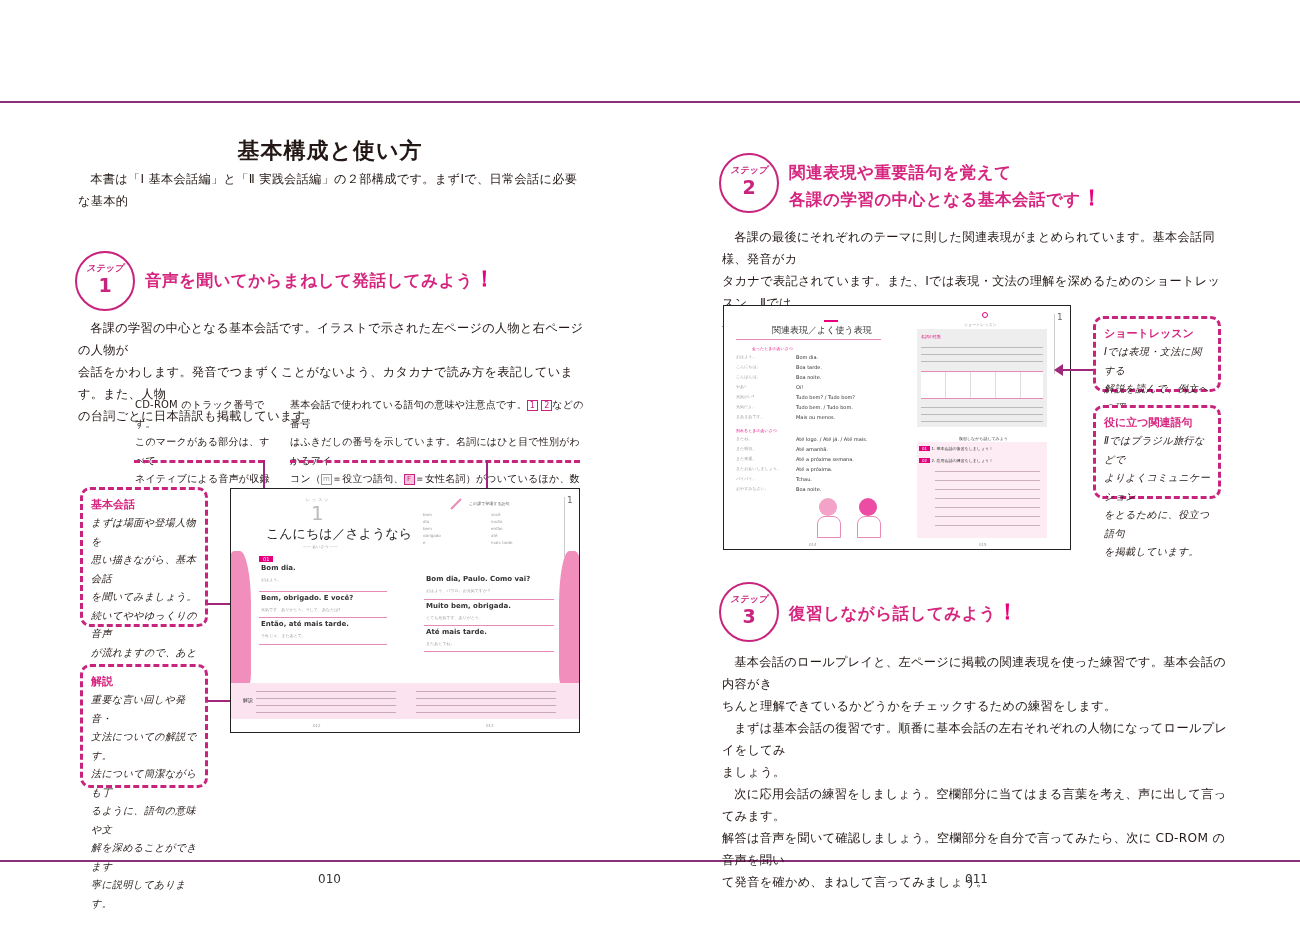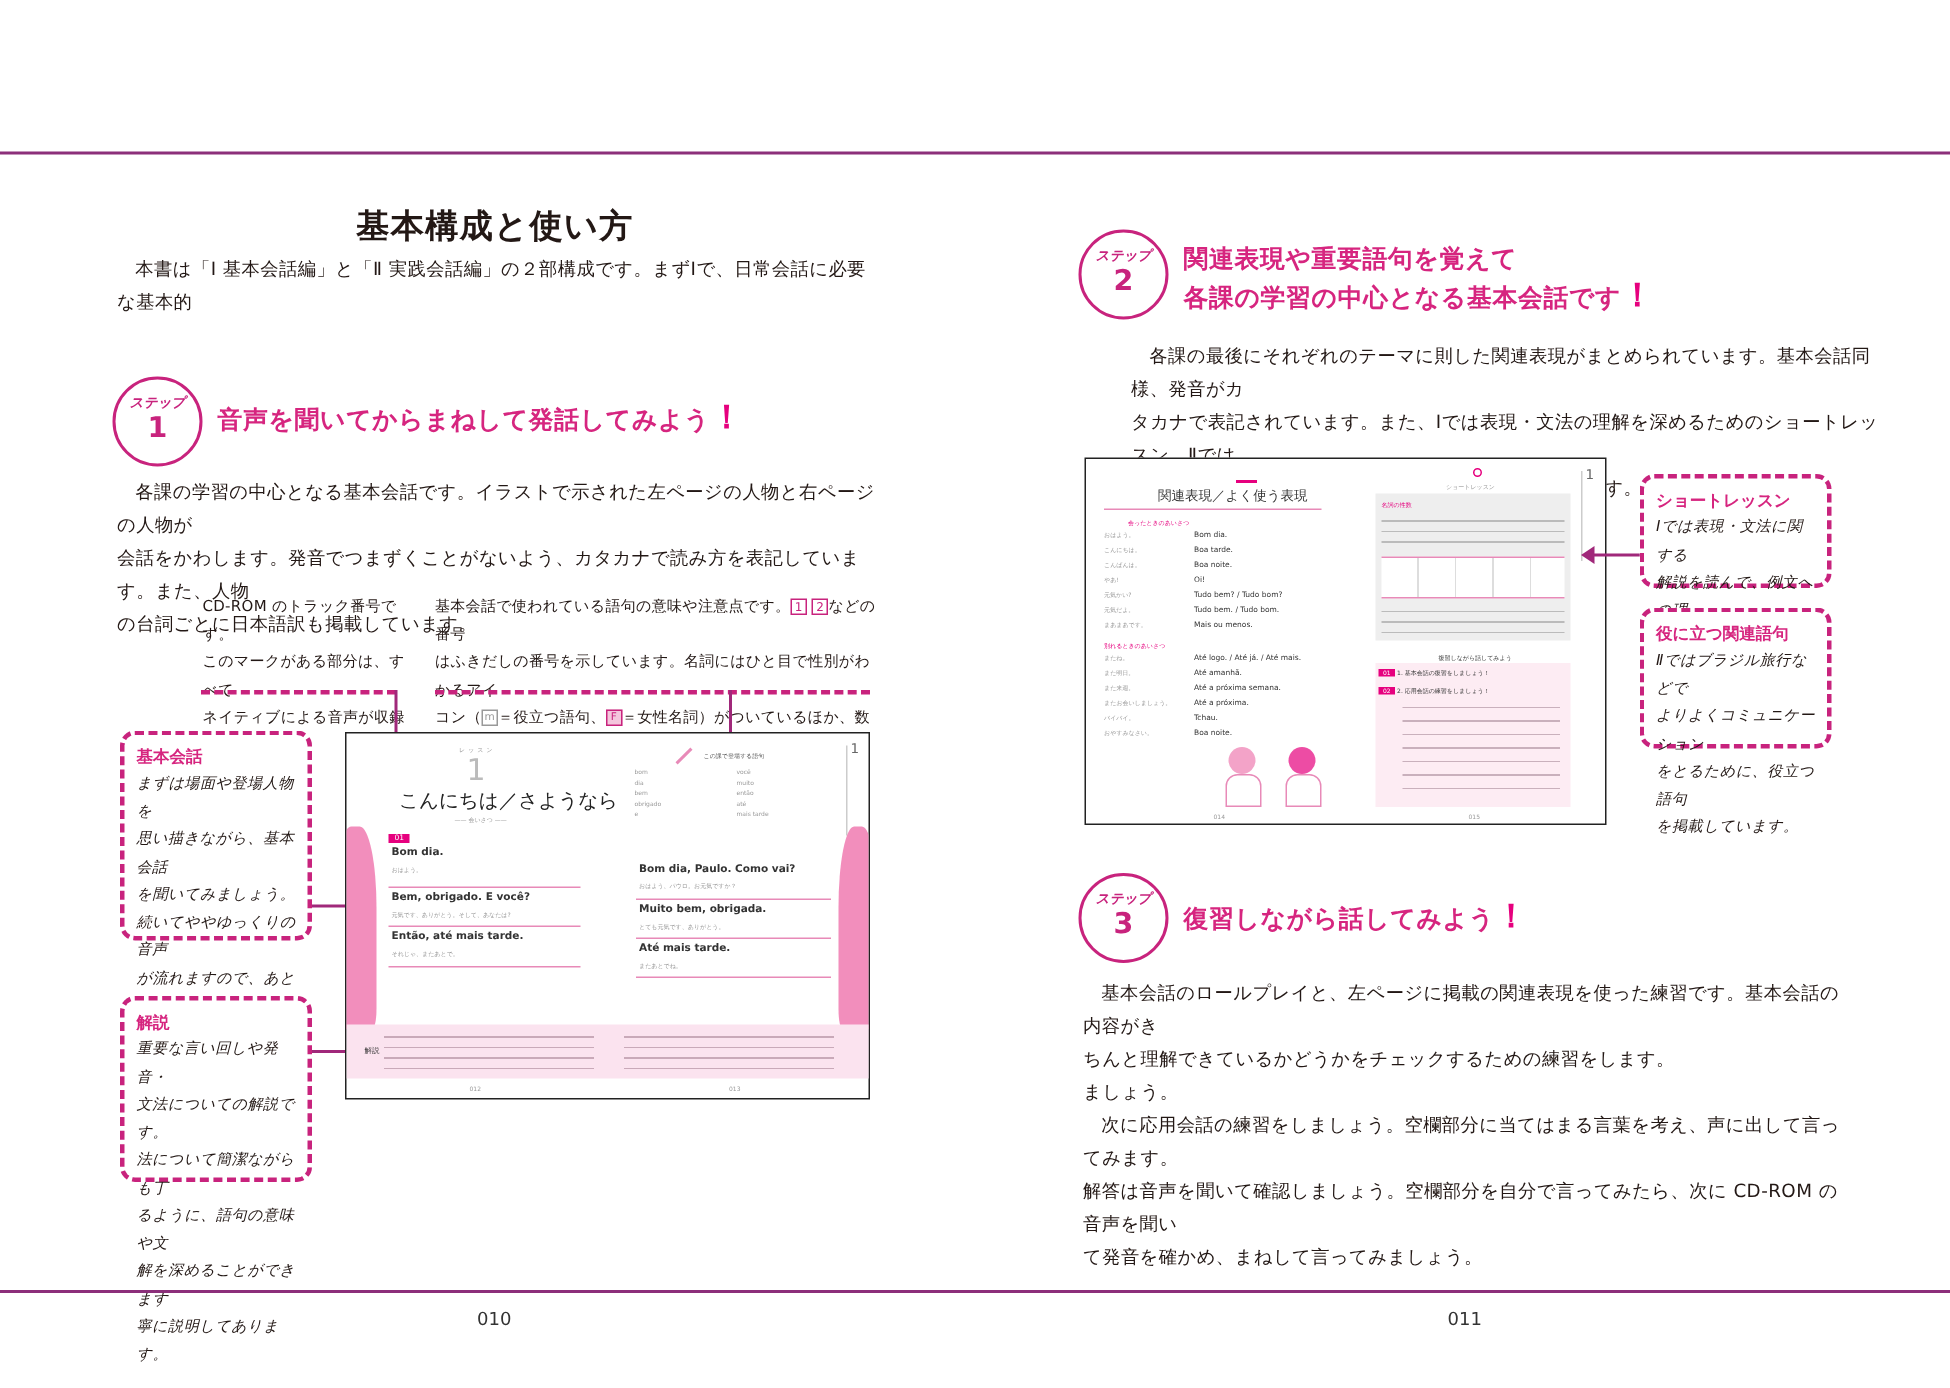--- a/index.html
+++ b/index.html
@@ -192,21 +192,21 @@
 <div class="abs page-num" style="left:318px; top:872px;">010</div>
 
 <div class="abs step-circle" style="left:719px; top:153px;">
   <span class="lbl">ステップ</span>
   <span class="num">2</span>
 </div>
 <div class="abs step-heading" style="left:789px; top:160px;">
   <div>関連表現や重要語句を覚えて</div>
   <div><span>各課の学習の中心となる基本会話です</span><span class="excl">！</span></div>
 </div>
-<div class="abs" style="left:722px; top:226px; width:510px; font-size:12.2px; line-height:22px; letter-spacing:0.3px;margin-left:32px;">
+<div class="abs" style="left:722px; top:226px; width:510px; font-size:12.2px; line-height:22px; letter-spacing:0.3px;">
   <div style="text-indent:1em;">各課の最後にそれぞれのテーマに則した関連表現がまとめられています。基本会話同様、発音がカ</div>
   <div>タカナで表記されています。また、Ⅰでは表現・文法の理解を深めるためのショートレッスン、Ⅱでは</div>
   <div>各場面での会話に使える役に立つ関連語句が載っています。</div>
 </div>
 
 <div class="thumb" style="left:723px; top:305px; width:348px; height:245px;">
   <div class="abs" style="left:100px; top:8px; width:14px; height:8px; border-bottom:2px solid #e6007e;"></div>
   <div class="abs" style="left:48px; top:18px; font-size:9px; color:#333;">関連表現／よく使う表現</div>
   <div class="abs" style="left:12px; top:33px; width:145px; height:1px; background:#e88ab8;"></div>
   <div class="abs tiny-pink" style="left:28px; top:40px;">会ったときのあいさつ</div>
@@ -323,19 +323,20 @@
 <div class="abs step-circle" style="left:719px; top:582px;">
   <span class="lbl">ステップ</span>
   <span class="num">3</span>
 </div>
 <div class="abs step-heading" style="left:789px; top:599px;">
   <span>復習しながら話してみよう</span><span class="excl">！</span>
 </div>
 <div class="abs" style="left:722px; top:651px; width:510px; font-size:12.2px; line-height:22px; letter-spacing:0.3px;">
   <div style="text-indent:1em;">基本会話のロールプレイと、左ページに掲載の関連表現を使った練習です。基本会話の内容がき</div>
   <div>ちんと理解できているかどうかをチェックするための練習をします。</div>
+  <div style="text-indent:1em;">まずは基本会話の復習です。順番に基本会話の左右それぞれの人物になってロールプレイをしてみ</div>
   <div>ましょう。</div>
   <div style="text-indent:1em;">次に応用会話の練習をしましょう。空欄部分に当てはまる言葉を考え、声に出して言ってみます。</div>
   <div>解答は音声を聞いて確認しましょう。空欄部分を自分で言ってみたら、次に CD-ROM の音声を聞い</div>
   <div>て発音を確かめ、まねして言ってみましょう。</div>
 </div>
 
 <div class="abs page-num" style="left:965px; top:872px;">011</div>
 
 </body></html>

